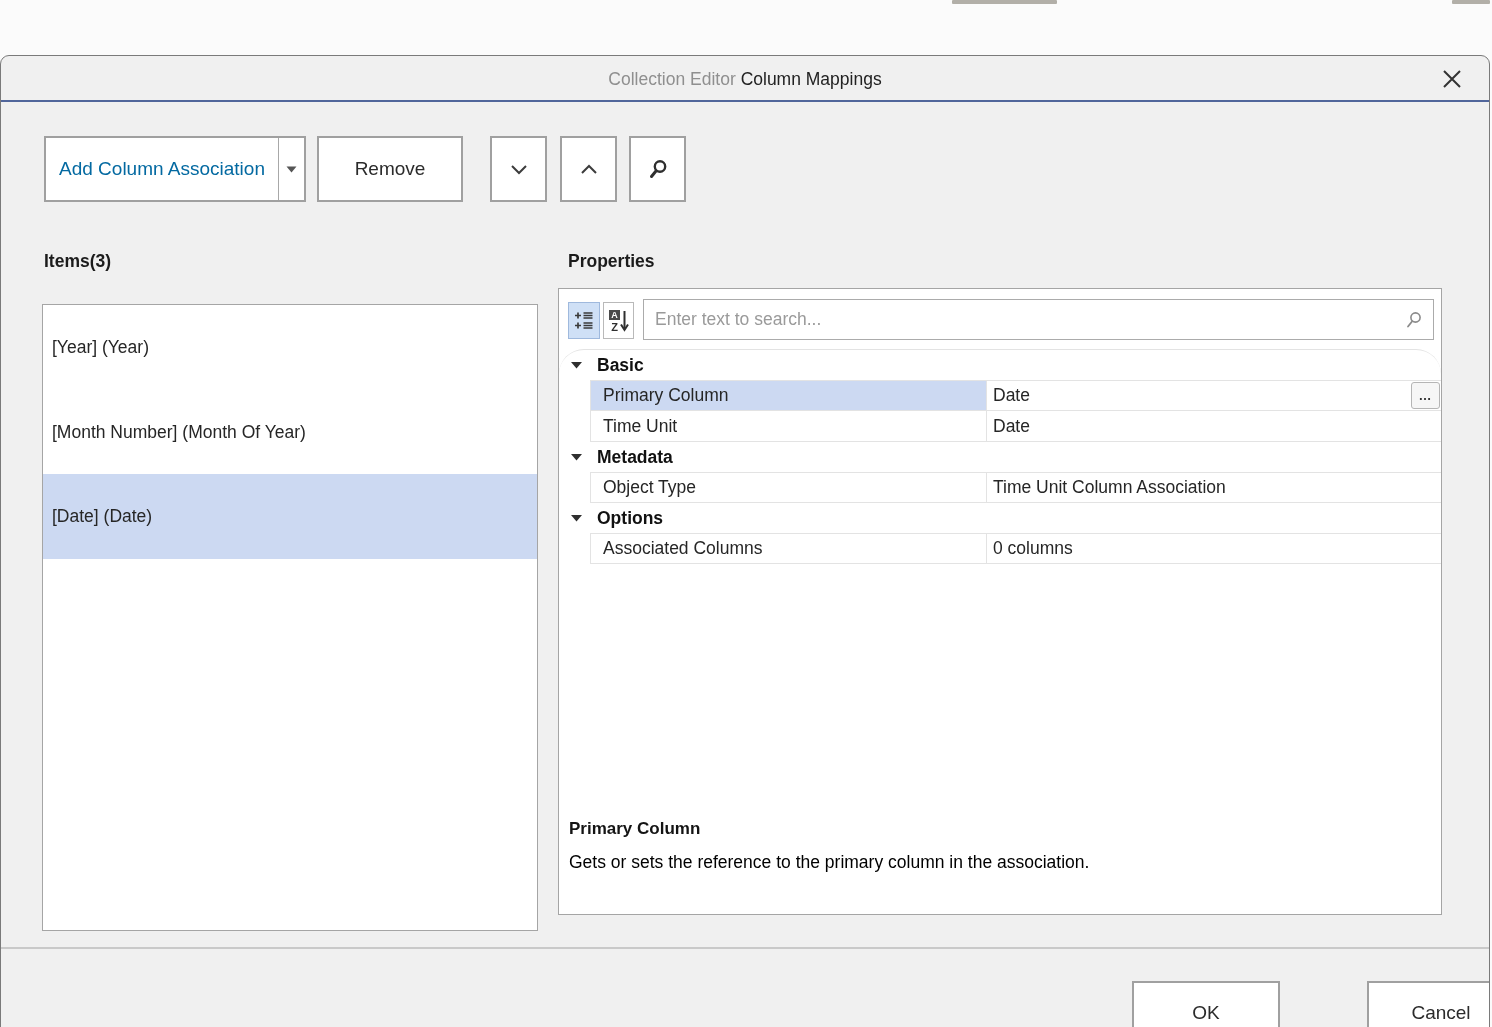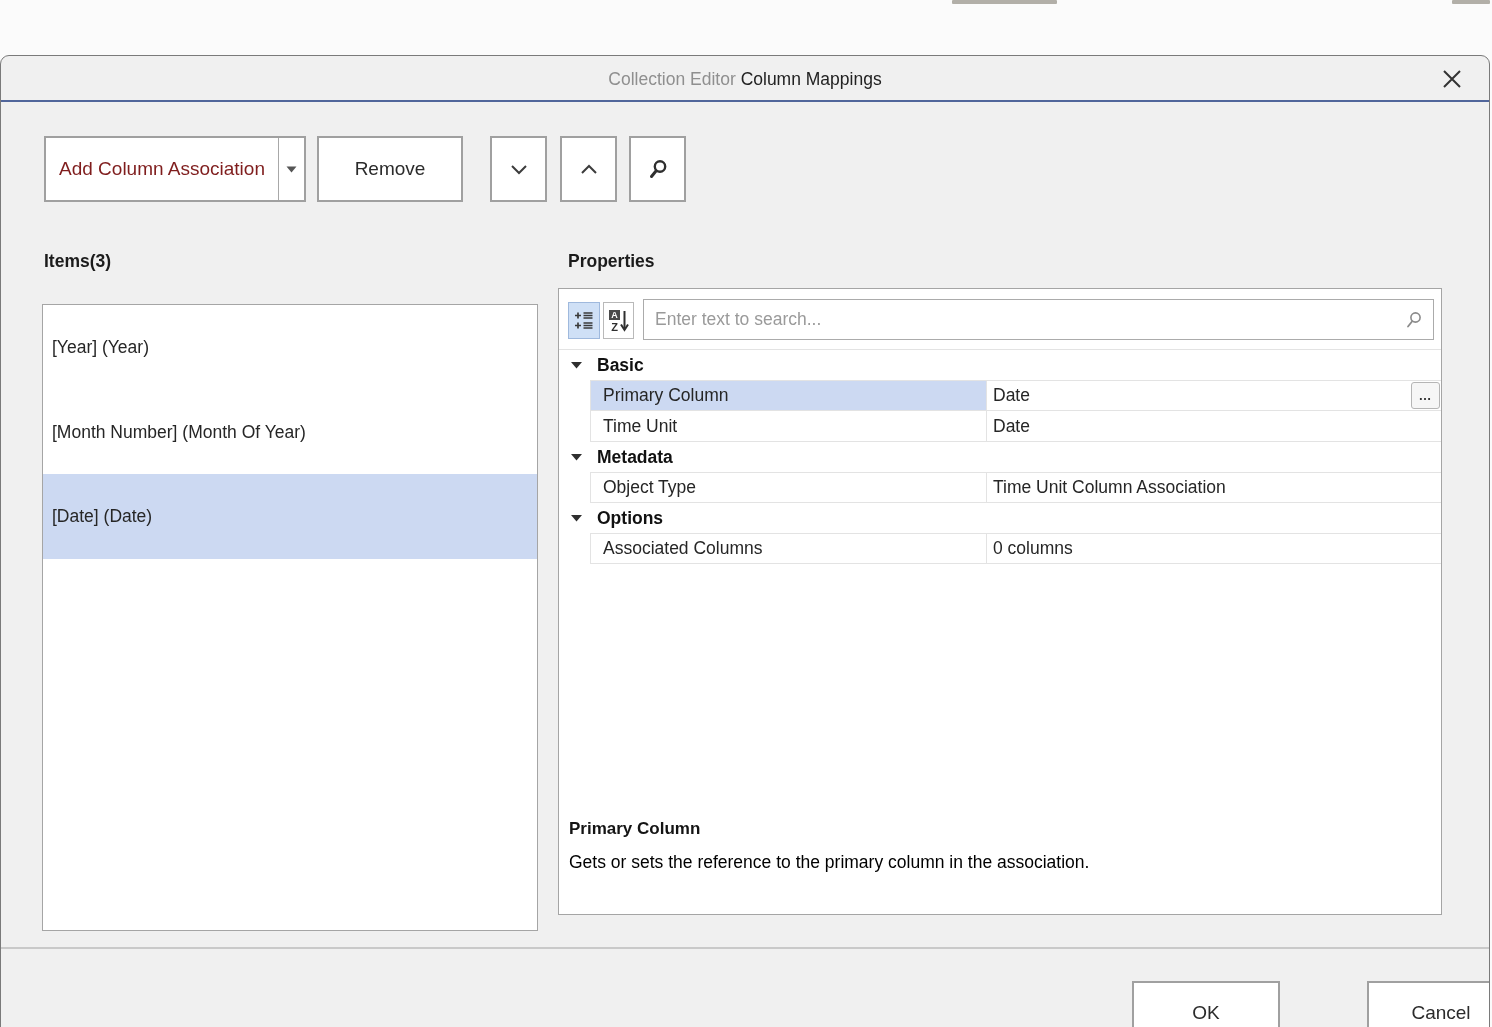--- a/index.html
+++ b/index.html
@@ -22,21 +22,21 @@
                display:flex; align-items:center; justify-content:center; cursor:pointer;
                background:transparent; border:none; }
   .title-sep { height:2px; background:#51669b; }
 
   
   .btn { background:#fff; border:2px solid #a0a0a0; color:#2b2b2b; font-size:19px;
          font-family:inherit; display:flex; align-items:center; justify-content:center; }
   .split-btn { position:absolute; left:43px; top:80px; width:262px; height:66px;
                border:2px solid #a0a0a0; background:#fff; display:flex; }
   .split-main { flex:1; display:flex; align-items:center; justify-content:center;
-                font-size:19px; color:#7f1d1d; }
+                font-size:19px; color:#0369a1; }
   .split-arrow { width:26px; border-left:1px solid #a8a8a8; display:flex;
                  align-items:center; justify-content:center; }
   .remove-btn { position:absolute; left:316px; top:80px; width:146px; height:66px; }
   .sq-btn { position:absolute; top:80px; width:57px; height:66px; }
   .btn-down { left:489px; } .btn-up { left:559px; } .btn-search { left:628px; }
 
   .section-label { position:absolute; top:195px; font-size:17.5px; font-weight:bold; color:#1c1c1c; }
   .items-label { left:43px; }
   .props-label { left:567px; }
 
@@ -54,21 +54,21 @@
                     border:1px solid #b9b9b9; display:flex; align-items:center; justify-content:center; }
   .cat-btn { left:9px; width:32px; background:#cfe0f6; border-color:#9fb9dd; }
   .sort-btn { left:44px; width:31px; }
   .search-box { position:absolute; left:84px; top:10px; width:791px; height:41px;
                 border:1px solid #ababab; background:#fff; display:flex; align-items:center; }
   .search-input { flex:1; border:none; outline:none; font-family:inherit; font-size:17.5px;
                   padding:0 6px 0 11px; color:#333; background:transparent; }
   .search-input::placeholder { color:#9a9a9a; }
   .search-box .mag { padding-right:10px; display:flex; align-items:center; }
 
-  .pg-grid { position:absolute; left:0; top:60px; width:882px; border-top:1px solid #e3e3e3; }
+  .pg-grid { position:absolute; left:0; top:60px; width:882px; border-top:1px solid #e3e3e3;border-radius:25px; }
   .pg-cat { height:30px; display:flex; align-items:center; padding-left:11px; }
   .pg-cat .cat-name { font-weight:bold; font-size:17.5px; margin-left:14px; color:#111; }
   .pg-row { display:flex; height:31px; margin-left:31px; border-bottom:1px solid #e3e3e3; }
   .pg-row.first { border-top:1px solid #e3e3e3; }
   .pg-name { width:397px; display:flex; align-items:center; padding-left:12px;
              border-left:1px solid #e3e3e3; border-right:1px solid #e3e3e3;
              font-size:17.5px; color:#262626; }
   .pg-name.selected { background:#ccd9f2; }
   .pg-value { flex:1; display:flex; align-items:center; padding-left:6px;
               font-size:17.5px; color:#262626; position:relative; }

